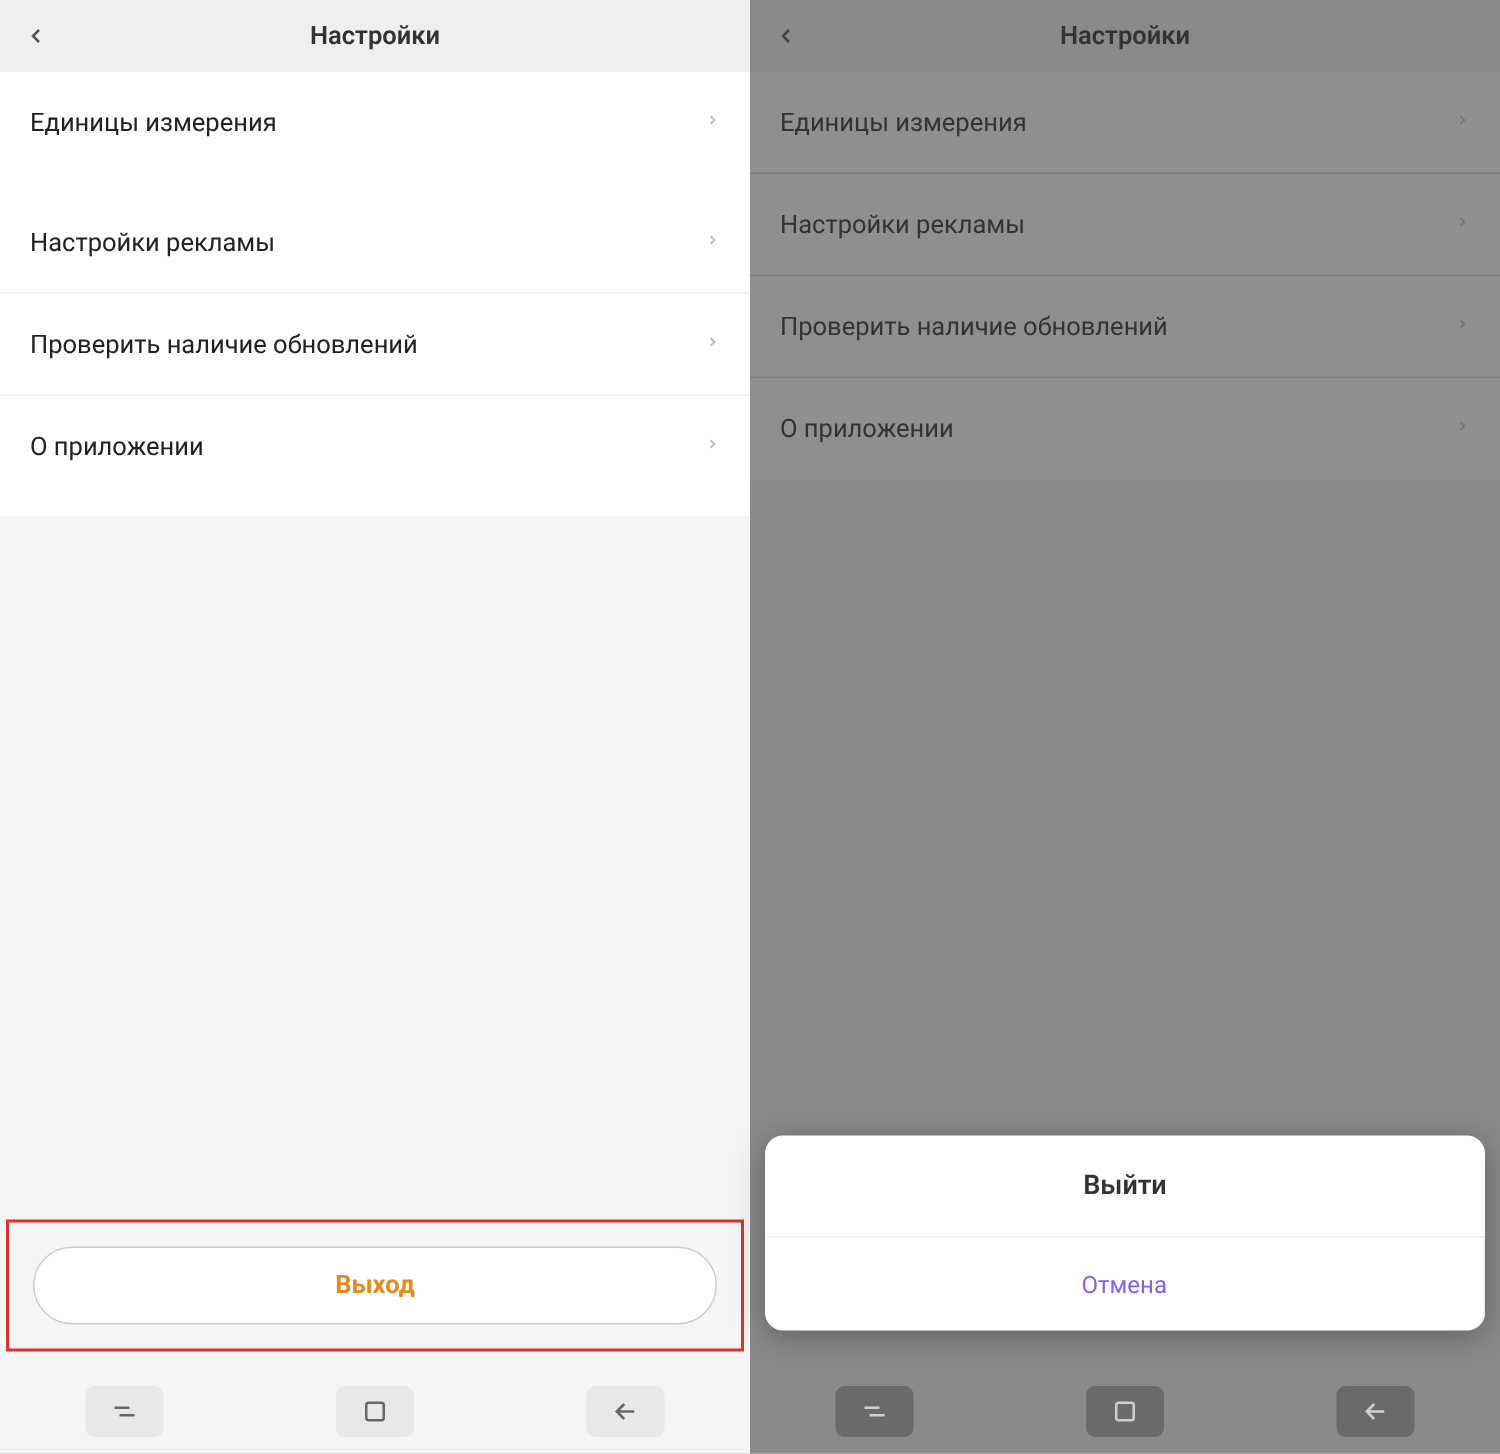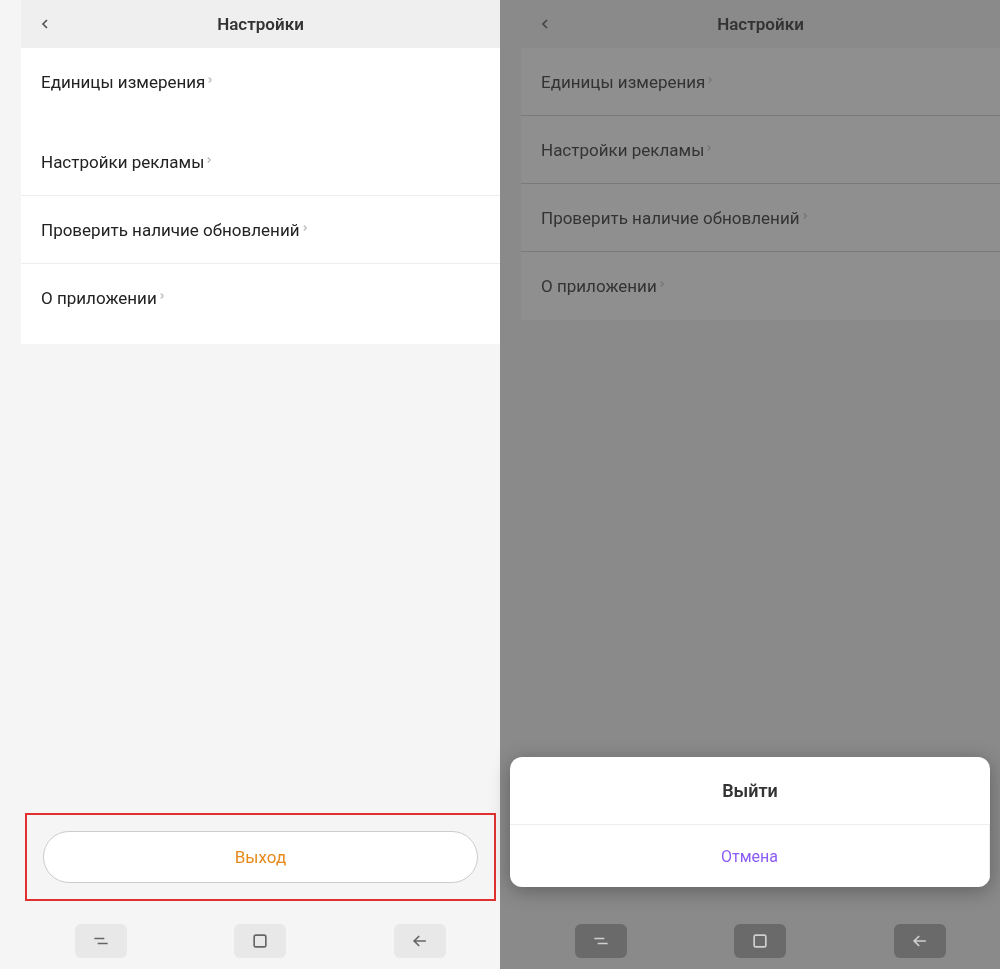--- a/index.html
+++ b/index.html
@@ -10,21 +10,20 @@
       height: 969px;
       display: flex;
     }
     .screen {
       width: 500px;
       height: 969px;
       display: flex;
       flex-direction: column;
       position: relative;
       background: #f5f5f5;
-      padding-left: 21px;
     }
     .screen-right {
       background: #8a8a8a;
     }
     .header {
       height: 48px;
       display: flex;
       align-items: center;
       background: #efefef;
       position: relative;
@@ -62,20 +61,21 @@
       margin-bottom: 12px;
     }
     .screen-right .list-group {
       background: #8f8f8f;
       margin-bottom: 0;
     }
     .list-item {
       height: 68px;
       display: flex;
       align-items: center;
+      justify-content: space-between;
       padding: 0 20px;
       border-bottom: 1px solid #eee;
       background: #fff;
       cursor: pointer;
     }
     .screen-right .list-item {
       background: #8f8f8f;
       border-bottom: 1px solid #7a7a7a;
     }
     .list-item:last-child { border-bottom: none; }
@@ -87,20 +87,21 @@
     .chevron {
       color: #bbb;
     }
     .chevron svg { width: 10px; height: 16px; }
     .screen-right .chevron { color: #777; }
     .spacer { flex: 1; }
     .logout-wrap {
       padding: 16px;
       border: 2px solid #e03030;
       margin: 0 4px 12px 4px;
+      font-weight: bold;
     }
     .logout-btn {
       width: 100%;
       height: 52px;
       border-radius: 26px;
       border: 1px solid #ccc;
       background: #fff;
       display: flex;
       align-items: center;
       justify-content: center;

